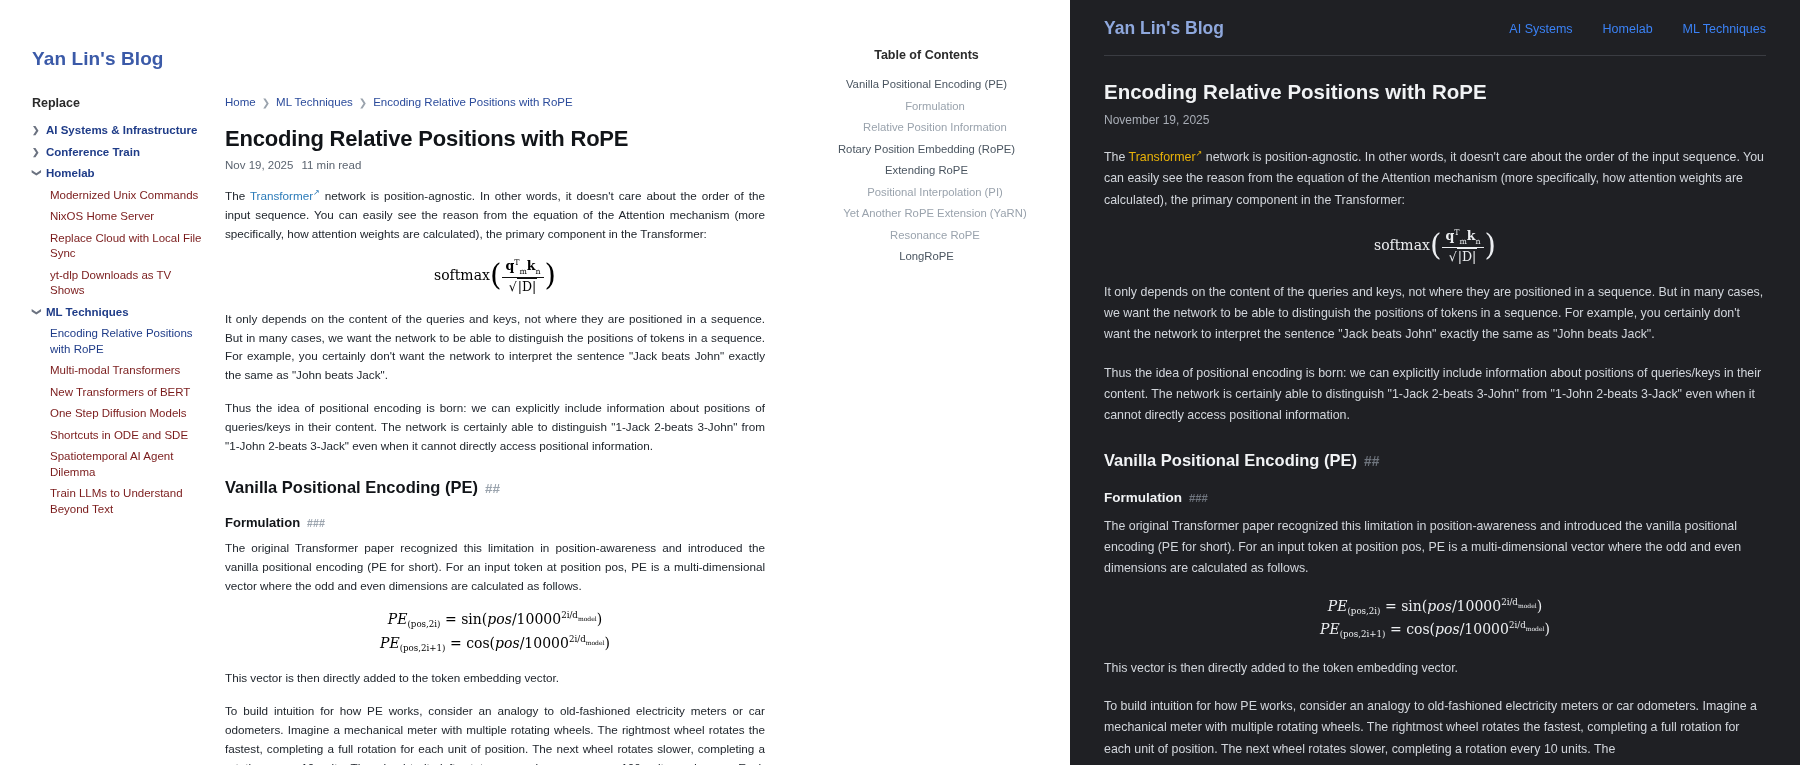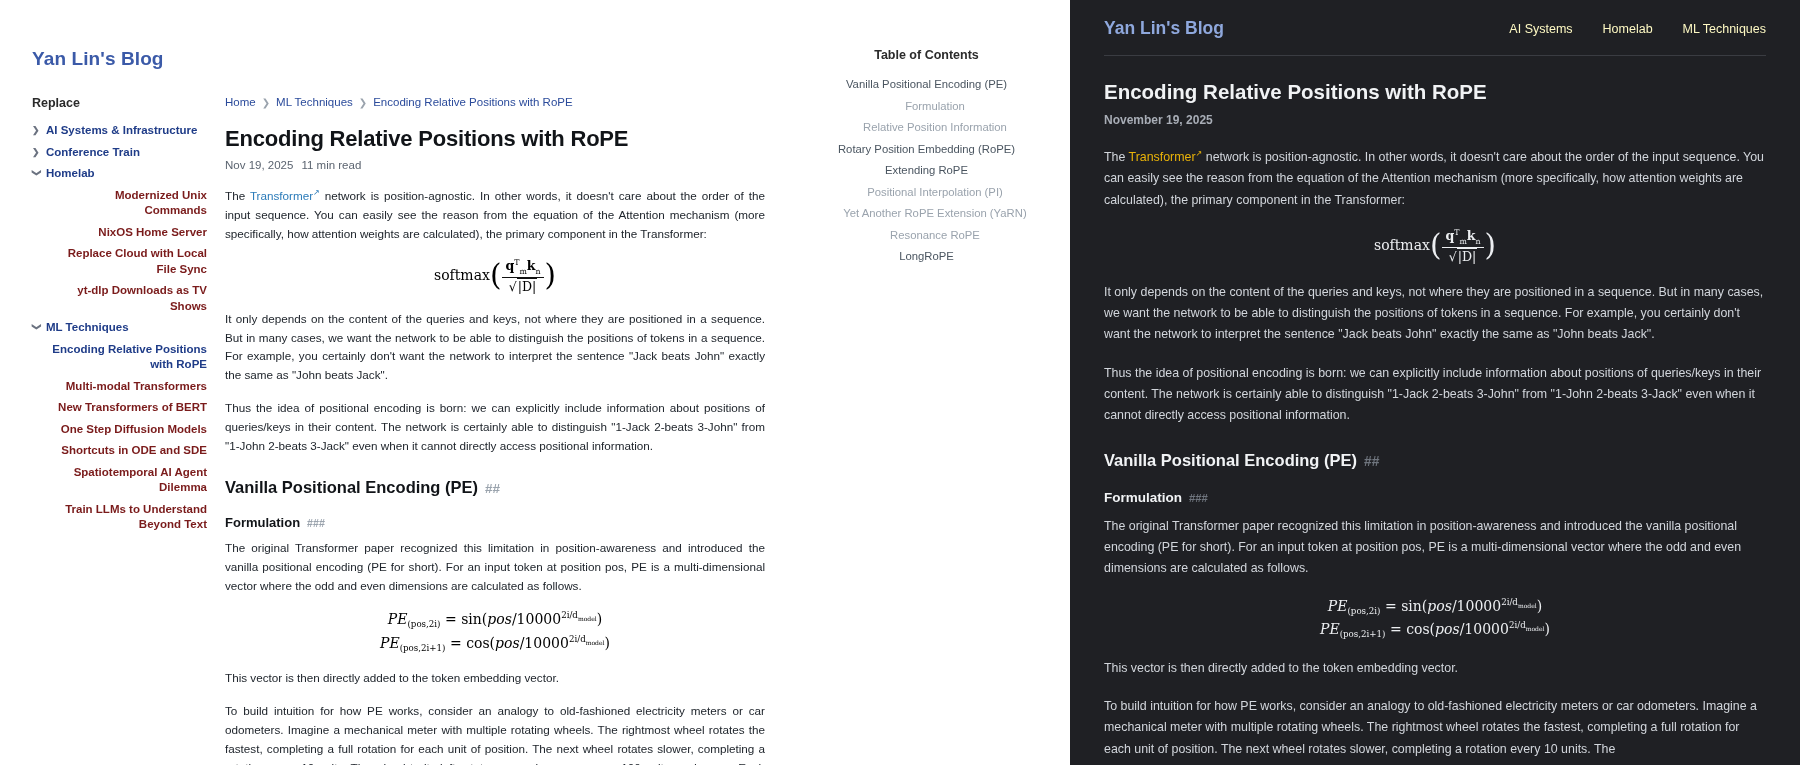--- a/index.html
+++ b/index.html
@@ -57,25 +57,24 @@
     line-height: 15px;
     color: #6b7280;
     width: 9px;
     flex-shrink: 0;
     display: inline-block;
     transform-origin: center;
   }
   .tree-folder .chev.open { transform: rotate(90deg); }
   .tree-file {
     color: #7a1b1b;
-    font-weight: 700;
+    font-weight: 400;
     padding: 3px 0 3px 18px;
     cursor: pointer;
     line-height: 1.35;
-    text-align: right;
   }
   .tree-file.active { color: #1f3c88; }
   .tree-children { margin-left: 0; }
 
   .article {
     width: 570px;
     flex-shrink: 0;
     padding: 48px 30px 0 0;
   }
   .breadcrumb {
@@ -194,38 +193,38 @@
     justify-content: space-between;
     padding: 18px 34px 0 34px;
   }
   .dark-brand {
     color: #8fa8dd;
     font-size: 17.5px;
     font-weight: 700;
   }
   .dark-links { display: flex; gap: 30px; }
   .dark-links a {
-    color: #fef9c3;
+    color: #3b82f6;
     font-size: 12.5px;
     text-decoration: none;
     cursor: pointer;
   }
   .dark-rule {
     height: 1px;
     background: #3a3c42;
     margin: 16px 34px 0 34px;
   }
   .dark-body { padding: 24px 34px 0 34px; }
   h1.dark-title {
     font-size: 20.5px;
     color: #f1f3f5;
     margin: 0 0 9px 0;
     font-weight: 700;
   }
-  .dark-date { font-size: 12px; color: #a8adb6; margin-bottom: 20px; font-weight: bold; }
+  .dark-date { font-size: 12px; color: #a8adb6; margin-bottom: 20px; }
   p.dark-p {
     font-size: 12.4px;
     line-height: 1.72;
     color: #d2d6dc;
     margin: 0 0 17px 0;
   }
   a.dark-link { color: #eab308; text-decoration: none; }
   a.dark-link .ext { font-size: 8px; vertical-align: super; }
   h2.dark-sec {
     font-size: 16.5px;

